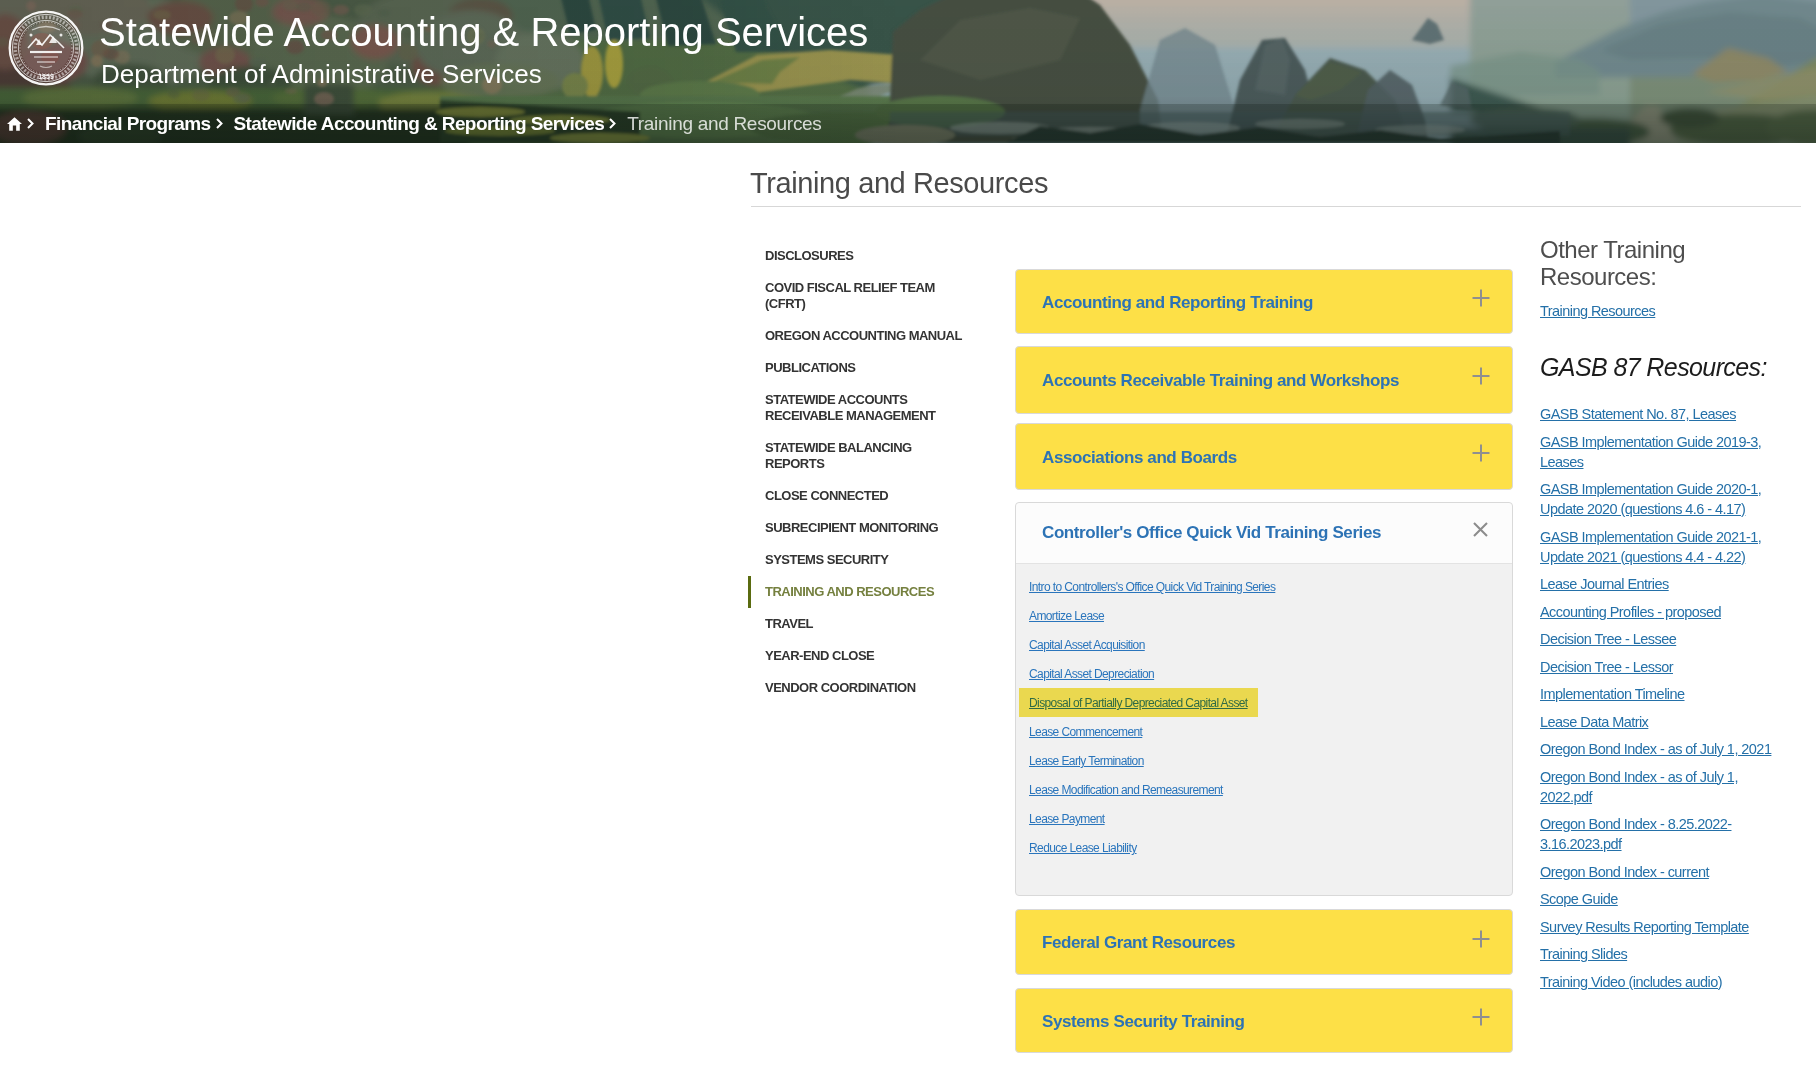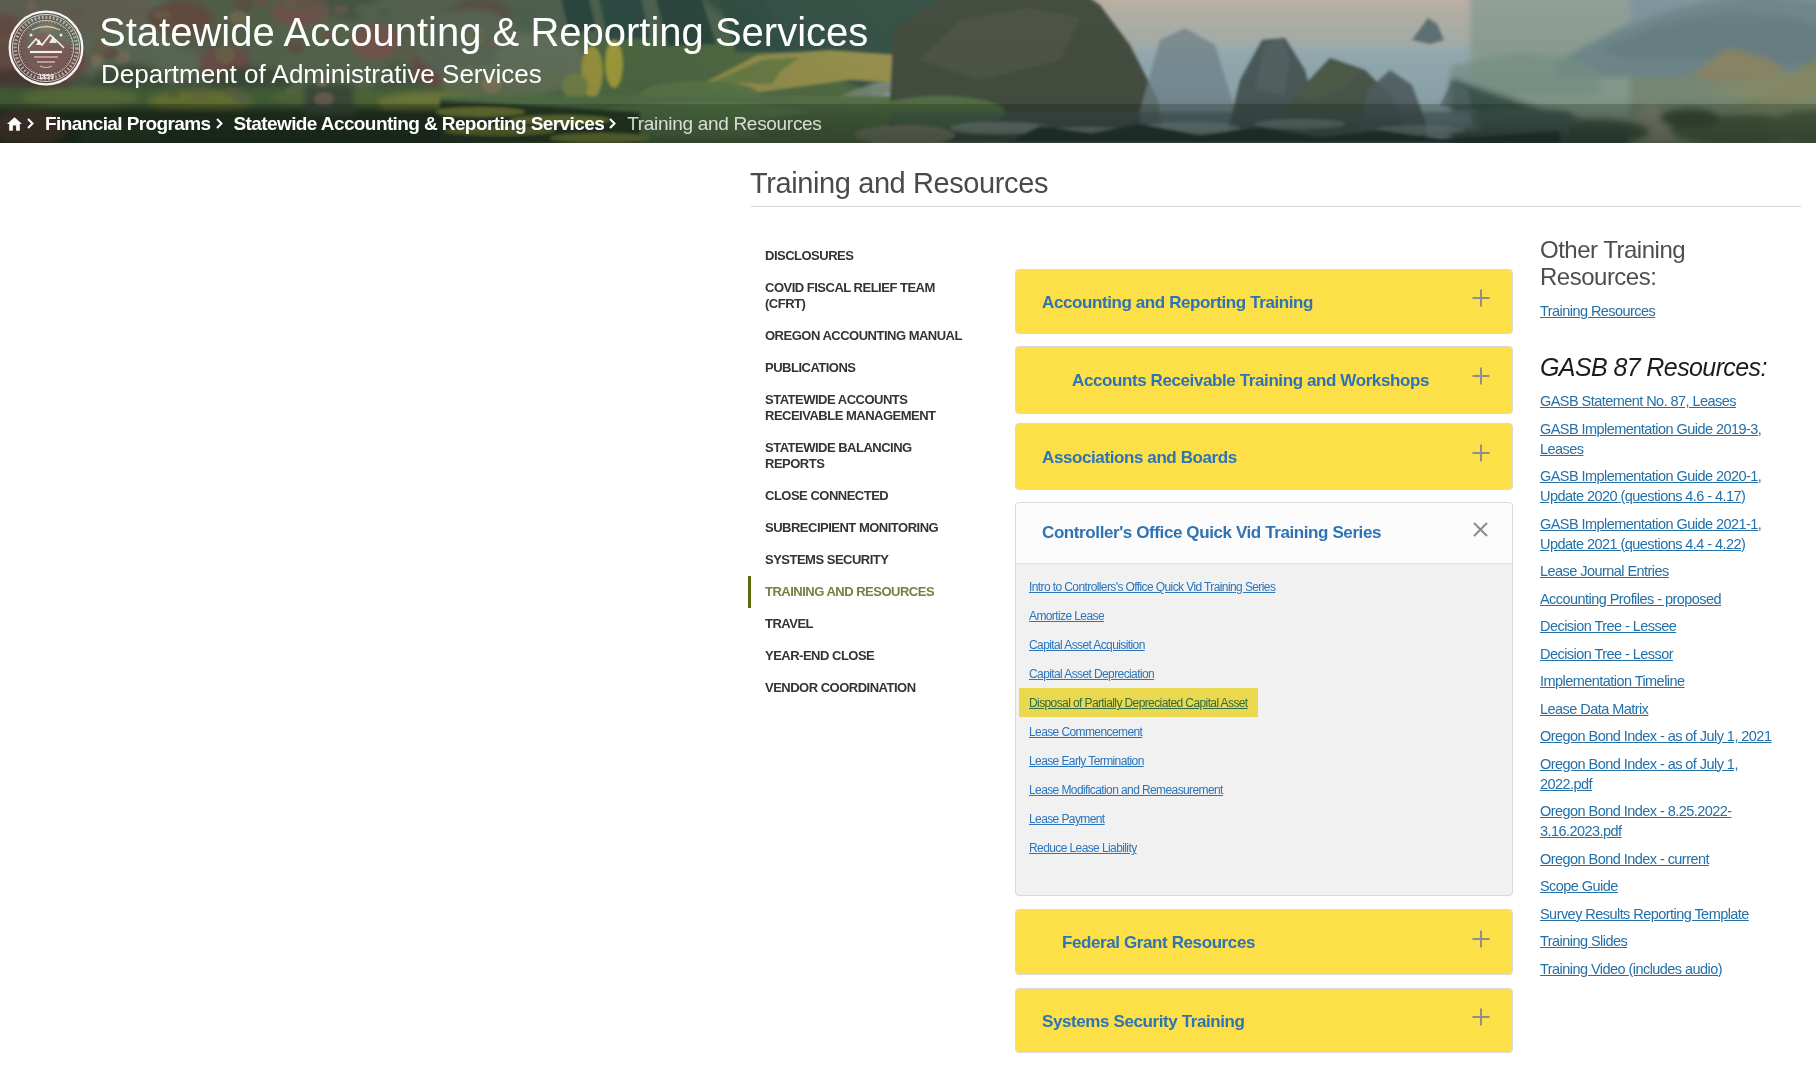--- a/index.html
+++ b/index.html
@@ -30,21 +30,21 @@
 .p4 .bd a { font-size:12px; letter-spacing:-0.6px; color:#2a75bc; text-decoration:underline; }
 .p4 .bd .row { line-height:28px; }
 .hl { background:#ead84f; padding:0 10px; margin-left:-10px; display:inline-block; line-height:28px;text-align:center; }
 .hl a { color:#2f6b45 !important; }
 
 .rcol { position:absolute; left:1540px; top:236px; width:248px; }
 .rcol h2.oth { font-size:24px; line-height:27px; font-weight:400; color:#4e4e4e; letter-spacing:-0.5px; }
 .rcol a { color:#2470a8; text-decoration:underline; }
 .rcol .tr { display:inline-block; font-size:14.5px; letter-spacing:-0.55px; margin-top:13px; }
 .rcol h2.gasb { font-size:25px; font-weight:400; color:#1c1c1c; letter-spacing:-0.6px; margin-top:33px;font-style:italic; }
-.rcol ul { list-style:none; margin-top:9px; }
+.rcol ul { list-style:none; margin-top:22px; }
 .rcol ul li { font-size:14.5px; letter-spacing:-0.55px; line-height:20px; margin-bottom:7.5px; }
 </style>
 </head>
 <body>
 <div class="hero">
   <svg width="1816" height="143" viewBox="0 0 1816 143" preserveAspectRatio="none">
     <defs>
       <filter id="b1" x="-5%" y="-30%" width="110%" height="160%">
           <feGaussianBlur stdDeviation="1.6"></feGaussianBlur>
         </filter>
@@ -307,21 +307,21 @@
   <li>YEAR-END CLOSE</li>
   <li>VENDOR COORDINATION</li>
 </ul>
 <div class="panels">
   <div class="panel" style="height:65px; margin-bottom:12px;">
       <div class="hd" style="height:63px">Accounting and Reporting Training</div>
     <svg class="picon" style="top:19px" viewBox="0 0 18 18">
         <path d="M9 0.5 V17.5 M0.5 9 H17.5" stroke="#8f8f8f" stroke-width="2" fill="none"></path>
       </svg>
     </div>
-  <div class="panel" style="height:68px; margin-bottom:9px;padding-left:30px;">
+  <div class="panel" style="height:68px; margin-bottom:9px;">
       <div class="hd" style="height:66px">Accounts Receivable Training and Workshops</div>
     <svg class="picon" style="top:20px" viewBox="0 0 18 18">
         <path d="M9 0.5 V17.5 M0.5 9 H17.5" stroke="#8f8f8f" stroke-width="2" fill="none"></path>
       </svg>
     </div>
   <div class="panel" style="height:67px; margin-bottom:12px;">
       <div class="hd" style="height:65px">Associations and Boards</div>
     <svg class="picon" style="top:20px" viewBox="0 0 18 18">
         <path d="M9 0.5 V17.5 M0.5 9 H17.5" stroke="#8f8f8f" stroke-width="2" fill="none"></path>
       </svg>
@@ -337,21 +337,21 @@
       <div class="row"><a>Capital Asset Acquisition</a></div>
       <div class="row"><a>Capital Asset Depreciation</a></div>
       <div class="row"><span class="hl"><a>Disposal of Partially Depreciated Capital Asset</a></span></div>
       <div class="row"><a>Lease Commencement</a></div>
       <div class="row"><a>Lease Early Termination</a></div>
       <div class="row"><a>Lease Modification and Remeasurement</a></div>
       <div class="row"><a>Lease Payment</a></div>
       <div class="row"><a>Reduce Lease Liability</a></div>
     </div>
   </div>
-  <div class="panel" style="height:66px; margin-bottom:13px;padding-left:20px;">
+  <div class="panel" style="height:66px; margin-bottom:13px;">
       <div class="hd" style="height:64px">Federal Grant Resources</div>
     <svg class="picon" style="top:20px" viewBox="0 0 18 18">
         <path d="M9 0.5 V17.5 M0.5 9 H17.5" stroke="#8f8f8f" stroke-width="2" fill="none"></path>
       </svg>
     </div>
   <div class="panel" style="height:65px;">
       <div class="hd" style="height:63px">Systems Security Training</div>
     <svg class="picon" style="top:19px" viewBox="0 0 18 18">
         <path d="M9 0.5 V17.5 M0.5 9 H17.5" stroke="#8f8f8f" stroke-width="2" fill="none"></path>
       </svg>

